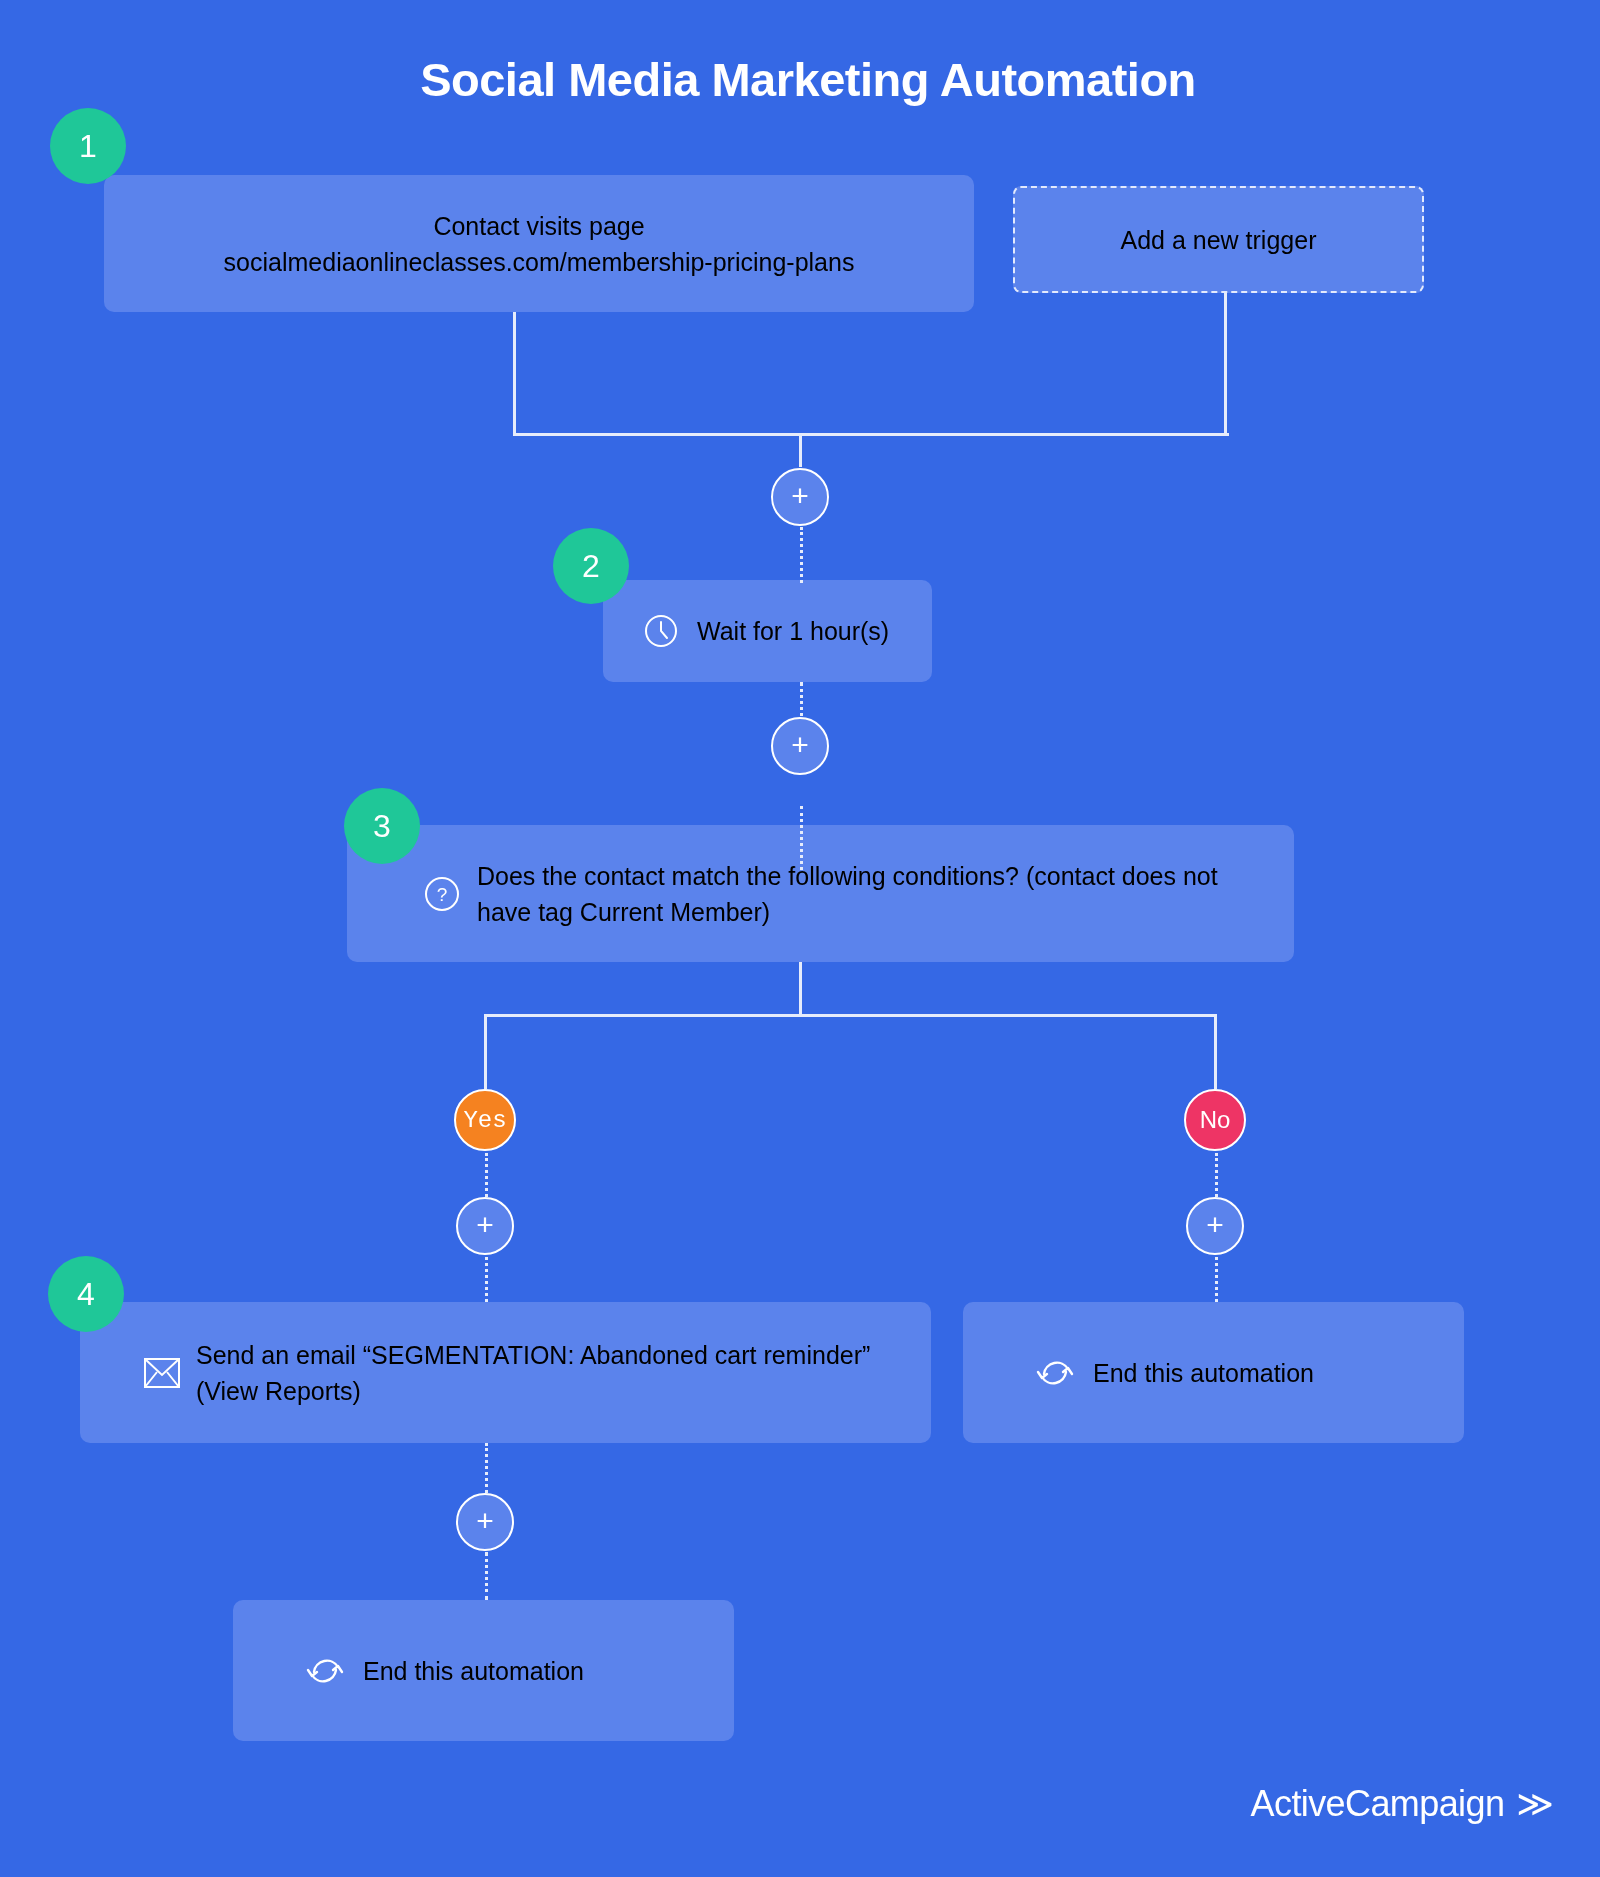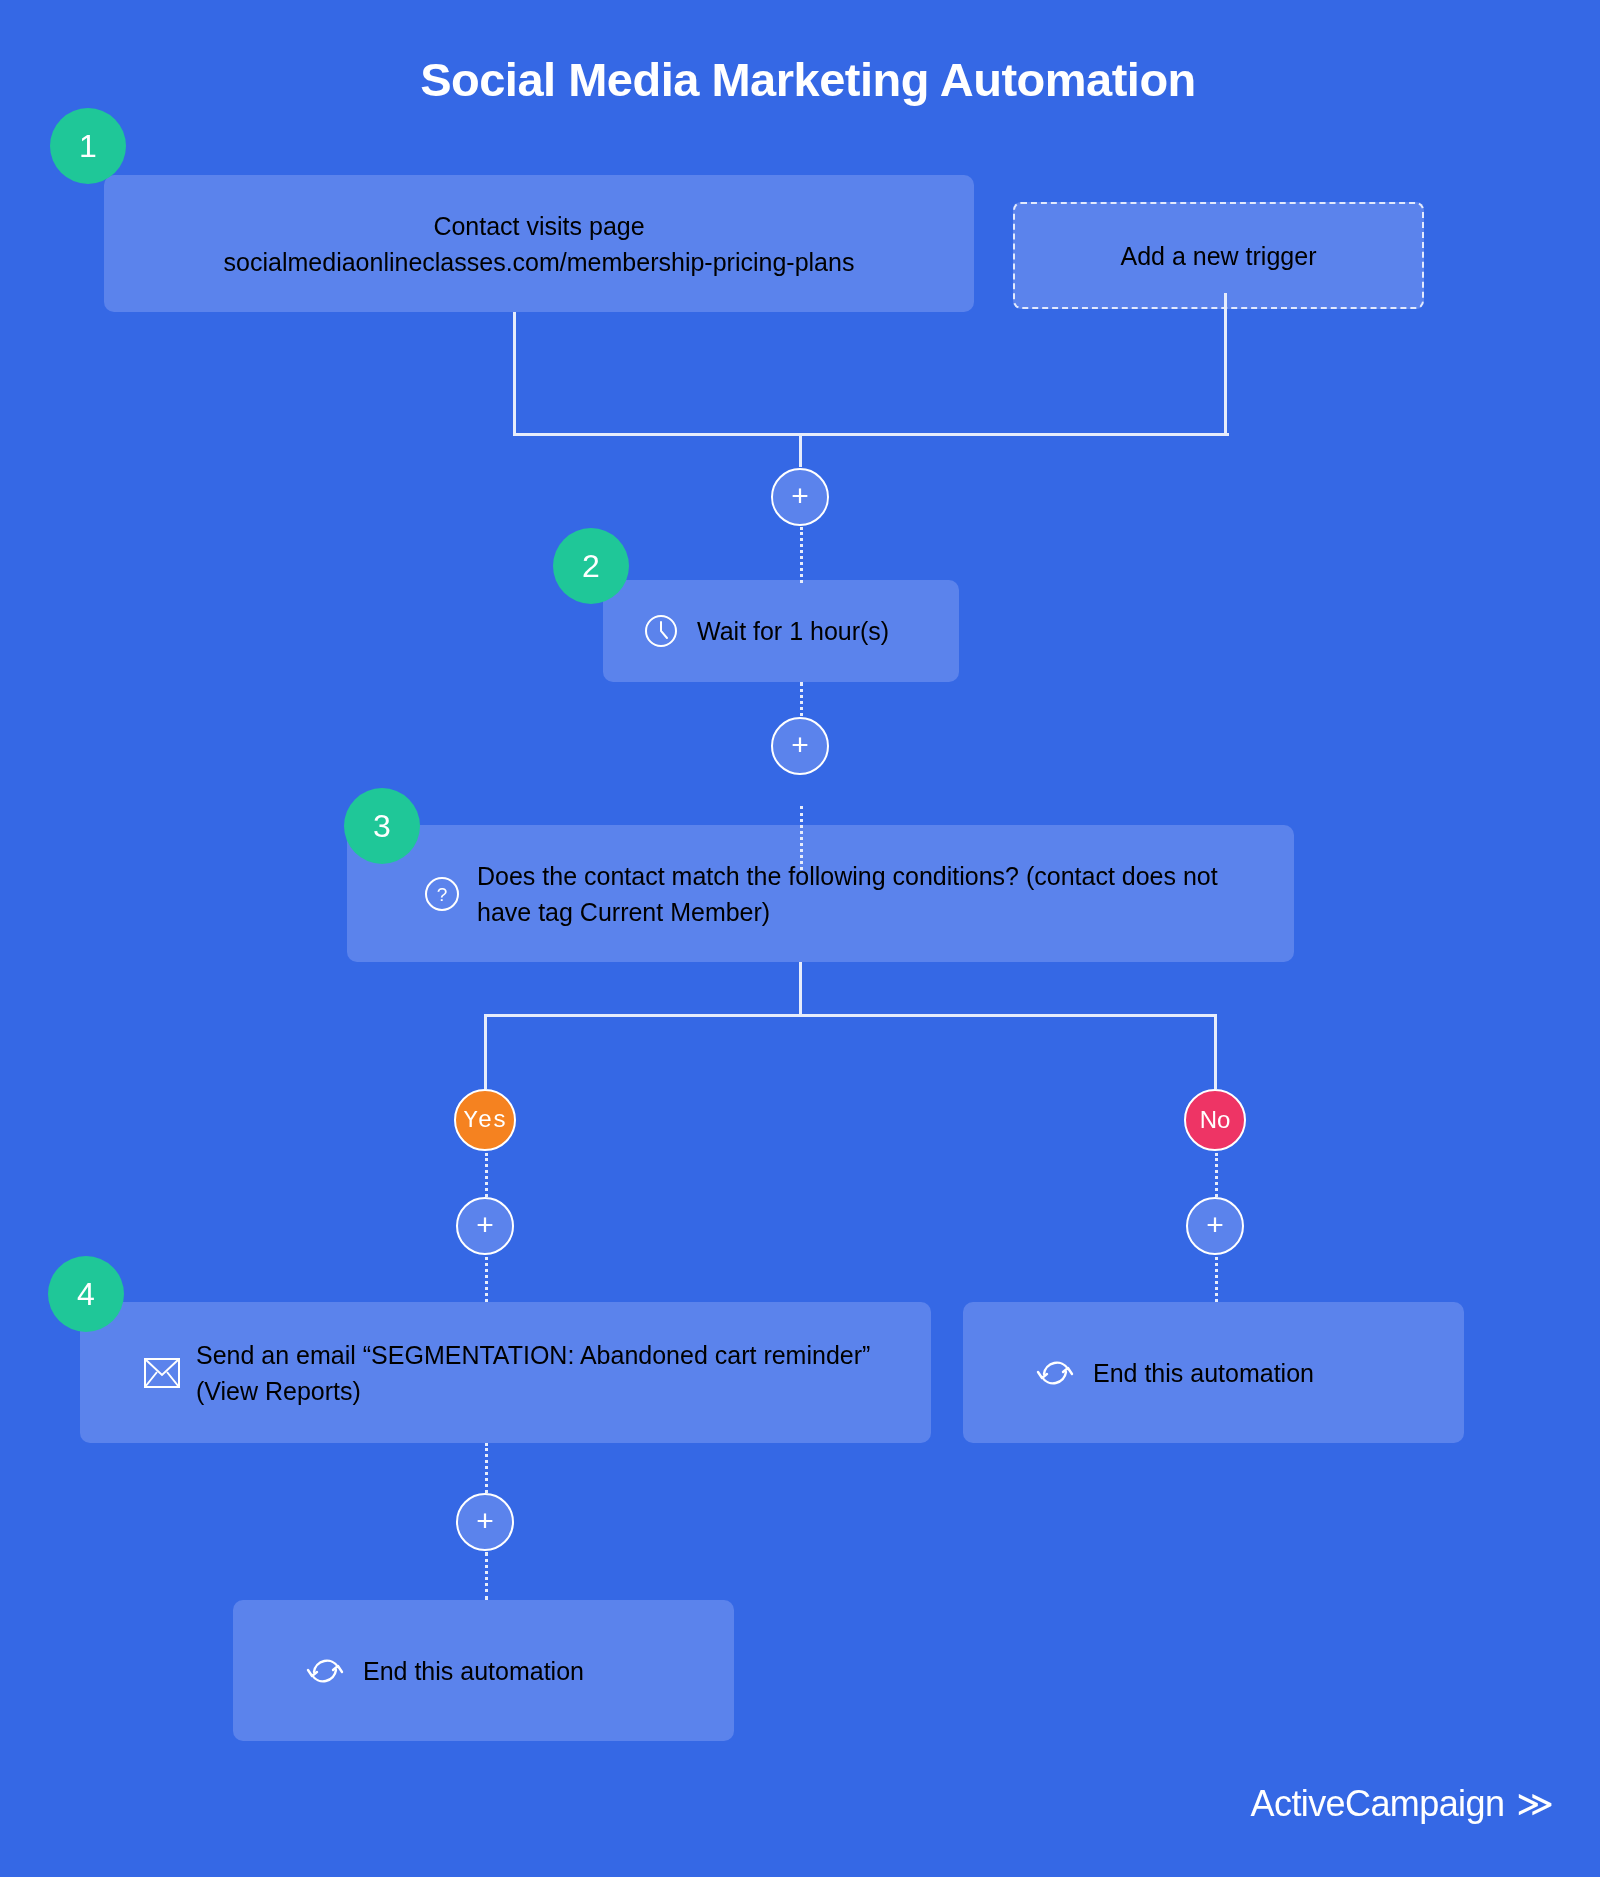--- a/index.html
+++ b/index.html
@@ -199,35 +199,35 @@
 
   <div class="node" style="left:104px; top:175px; width:870px; height:137px;">
     <div class="node-center">
       <div class="node-text" style="text-align:center;">
         <div>Contact visits page</div>
         <div>socialmediaonlineclasses.com/membership-pricing-plans</div>
       </div>
     </div>
   </div>
 
-  <div class="node node-dashed" style="left:1013px; top:186px; width:411px; height:107px;margin-top:16px;">
+  <div class="node node-dashed" style="left:1013px; top:186px; width:411px; height:107px;">
     <div class="node-center">
       <span class="node-text">Add a new trigger</span>
     </div>
   </div>
 
   <div class="plus" style="left:771px; top:468px;">
     <span>+</span>
   </div>
 
   <div class="step-badge" style="left:553px; top:528px;">
     <span>2</span>
   </div>
 
-  <div class="node" style="left:603px; top:580px; width:356px; height:102px;">
+  <div class="node" style="left:603px; top:580px; width:329px; height:102px;">
     <div class="node-rowicon" style="align-items:center; padding-left:40px;">
       <span class="icon" style="margin-right:18px;">
         <svg width="36" height="36" viewBox="0 0 36 36" fill="none">
           <circle cx="18" cy="18" r="15" stroke="#ffffff" stroke-width="2"></circle>
           <path d="M18 9 L18 18 L24 25" stroke="#ffffff" stroke-width="2" stroke-linecap="round" fill="none"></path>
         </svg>
       </span>
       <span class="node-text">Wait for 1 hour(s)</span>
     </div>
   </div>

